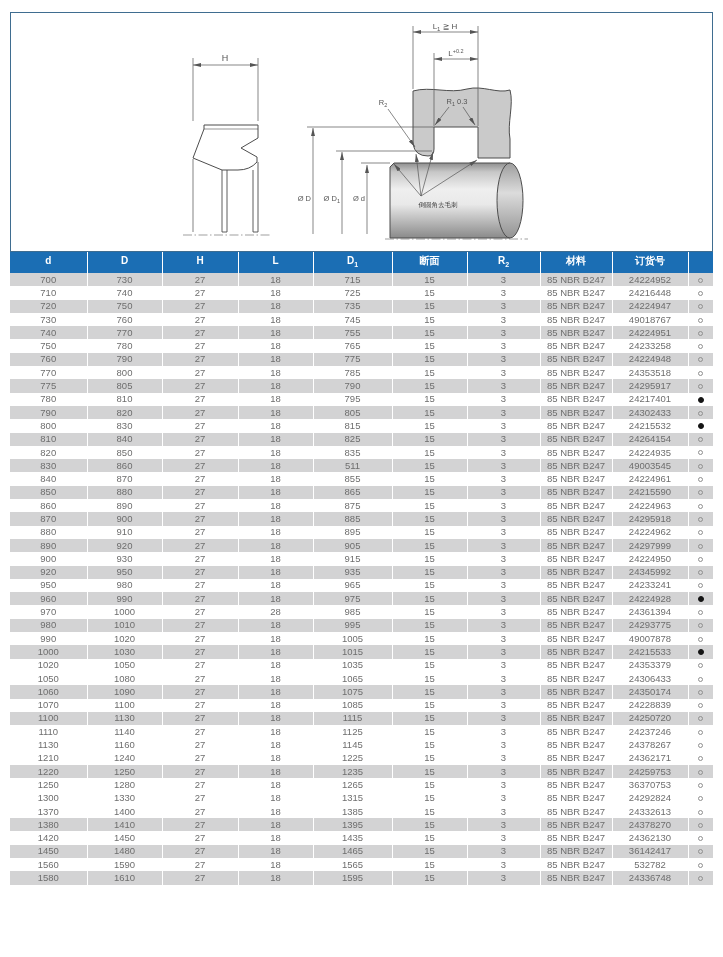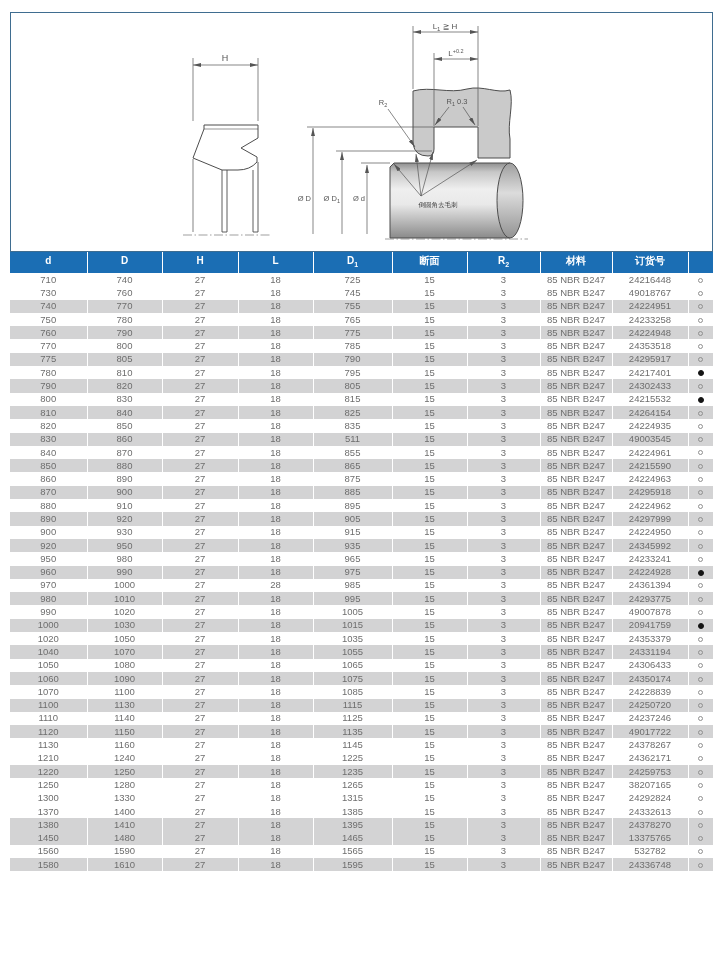--- a/index.html
+++ b/index.html
@@ -160,32 +160,56 @@
         <th><span>L</span><sub></sub></th>
         <th><span>D</span><sub>1</sub></th>
         <th><span>断面</span><sub></sub></th>
         <th><span>R</span><sub>2</sub></th>
         <th><span>材料</span><sub></sub></th>
         <th><span>订货号</span><sub></sub></th>
         <th><span></span><sub></sub></th>
       </tr>
     </thead>
     <tbody>
+        <tr class="shade">
+          <td>700</td>
+          <td>730</td>
+          <td>27</td>
+          <td>18</td>
+          <td>715</td>
+          <td>15</td>
+          <td>3</td>
+          <td>85 NBR B247</td>
+          <td>24224952</td>
+          <td><span class="dot"></span></td>
+        </tr>
         <tr>
           <td>710</td>
           <td>740</td>
           <td>27</td>
           <td>18</td>
           <td>725</td>
           <td>15</td>
           <td>3</td>
           <td>85 NBR B247</td>
           <td>24216448</td>
           <td><span class="dot"></span></td>
         </tr>
+        <tr class="shade">
+          <td>720</td>
+          <td>750</td>
+          <td>27</td>
+          <td>18</td>
+          <td>735</td>
+          <td>15</td>
+          <td>3</td>
+          <td>85 NBR B247</td>
+          <td>24224947</td>
+          <td><span class="dot"></span></td>
+        </tr>
         <tr>
           <td>730</td>
           <td>760</td>
           <td>27</td>
           <td>18</td>
           <td>745</td>
           <td>15</td>
           <td>3</td>
           <td>85 NBR B247</td>
           <td>49018767</td>
@@ -481,47 +505,35 @@
         </tr>
         <tr class="shade">
           <td>1000</td>
           <td>1030</td>
           <td>27</td>
           <td>18</td>
           <td>1015</td>
           <td>15</td>
           <td>3</td>
           <td>85 NBR B247</td>
-          <td>20941759</td>
+          <td>24215533</td>
           <td><span class="dot filled"></span></td>
         </tr>
         <tr>
           <td>1020</td>
           <td>1050</td>
           <td>27</td>
           <td>18</td>
           <td>1035</td>
           <td>15</td>
           <td>3</td>
           <td>85 NBR B247</td>
           <td>24353379</td>
           <td><span class="dot"></span></td>
         </tr>
-        <tr class="shade">
-          <td>1040</td>
-          <td>1070</td>
-          <td>27</td>
-          <td>18</td>
-          <td>1055</td>
-          <td>15</td>
-          <td>3</td>
-          <td>85 NBR B247</td>
-          <td>24331194</td>
-          <td><span class="dot"></span></td>
-        </tr>
         <tr>
           <td>1050</td>
           <td>1080</td>
           <td>27</td>
           <td>18</td>
           <td>1065</td>
           <td>15</td>
           <td>3</td>
           <td>85 NBR B247</td>
           <td>24306433</td>
@@ -568,32 +580,20 @@
           <td>1140</td>
           <td>27</td>
           <td>18</td>
           <td>1125</td>
           <td>15</td>
           <td>3</td>
           <td>85 NBR B247</td>
           <td>24237246</td>
           <td><span class="dot"></span></td>
         </tr>
-        <tr class="shade">
-          <td>1120</td>
-          <td>1150</td>
-          <td>27</td>
-          <td>18</td>
-          <td>1135</td>
-          <td>15</td>
-          <td>3</td>
-          <td>85 NBR B247</td>
-          <td>49017722</td>
-          <td><span class="dot"></span></td>
-        </tr>
         <tr>
           <td>1130</td>
           <td>1160</td>
           <td>27</td>
           <td>18</td>
           <td>1145</td>
           <td>15</td>
           <td>3</td>
           <td>85 NBR B247</td>
           <td>24378267</td>
@@ -625,21 +625,21 @@
         </tr>
         <tr>
           <td>1250</td>
           <td>1280</td>
           <td>27</td>
           <td>18</td>
           <td>1265</td>
           <td>15</td>
           <td>3</td>
           <td>85 NBR B247</td>
-          <td>38207165</td>
+          <td>36370753</td>
           <td><span class="dot"></span></td>
         </tr>
         <tr>
           <td>1300</td>
           <td>1330</td>
           <td>27</td>
           <td>18</td>
           <td>1315</td>
           <td>15</td>
           <td>3</td>
@@ -664,30 +664,42 @@
           <td>1410</td>
           <td>27</td>
           <td>18</td>
           <td>1395</td>
           <td>15</td>
           <td>3</td>
           <td>85 NBR B247</td>
           <td>24378270</td>
           <td><span class="dot"></span></td>
         </tr>
+        <tr>
+          <td>1420</td>
+          <td>1450</td>
+          <td>27</td>
+          <td>18</td>
+          <td>1435</td>
+          <td>15</td>
+          <td>3</td>
+          <td>85 NBR B247</td>
+          <td>24362130</td>
+          <td><span class="dot"></span></td>
+        </tr>
         <tr class="shade">
           <td>1450</td>
           <td>1480</td>
           <td>27</td>
           <td>18</td>
           <td>1465</td>
           <td>15</td>
           <td>3</td>
           <td>85 NBR B247</td>
-          <td>13375765</td>
+          <td>36142417</td>
           <td><span class="dot"></span></td>
         </tr>
         <tr>
           <td>1560</td>
           <td>1590</td>
           <td>27</td>
           <td>18</td>
           <td>1565</td>
           <td>15</td>
           <td>3</td>

